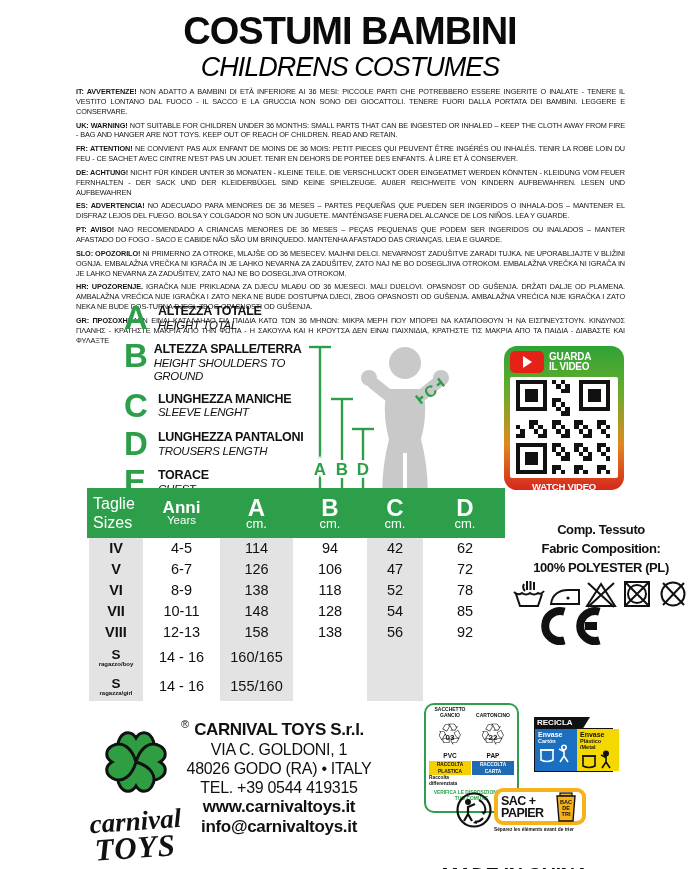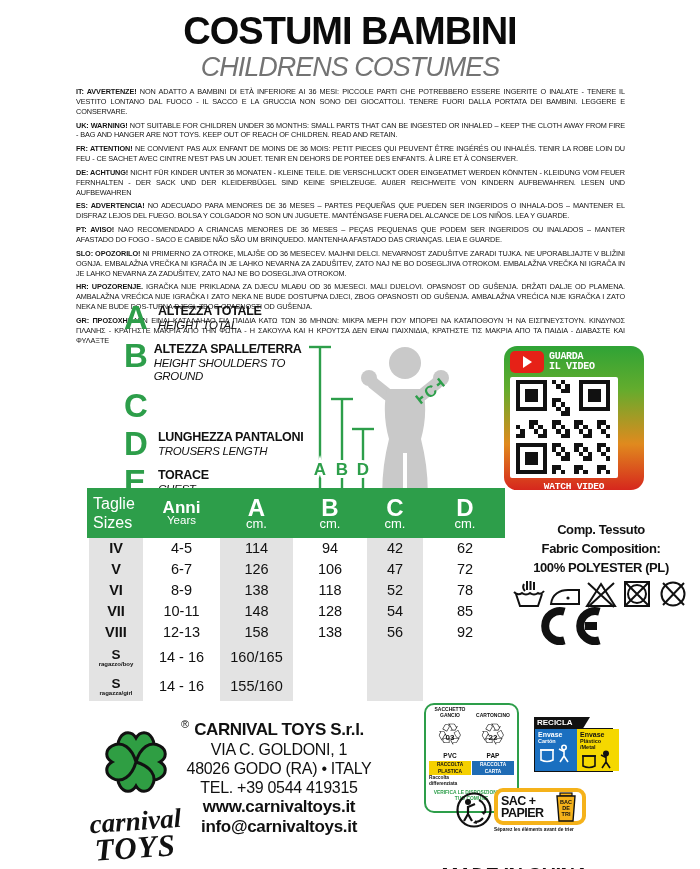--- a/index.html
+++ b/index.html
@@ -4,43 +4,43 @@
 <style>
   * { margin:0; padding:0; box-sizing:border-box; }
   html,body { background:#fff; }
   body { font-family:"Liberation Sans", sans-serif; color:#111; }
   .page { position:relative; width:700px; height:869px; background:#fff; overflow:hidden; margin:0 auto; }
 
   
   .title { position:absolute; top:10px; left:0; width:700px; text-align:center;
            font-size:38px; font-weight:bold; letter-spacing:-1px; color:#0b0b0b; }
   .subtitle { position:absolute; top:52px; left:0; width:700px; text-align:center;
-              font-size:27px; font-style:italic; font-weight:500; letter-spacing:-1px; color:#737373; }
+              font-size:27px; font-style:italic; font-weight:500; letter-spacing:-1px; color:#000000; }
 
   
   .warnings { position:absolute; top:83px; left:72px; width:557px;
               font-size:7.3px; line-height:9.85px; text-align:justify; letter-spacing:-0.1px; color:#141414; }
   .warnings p { margin:4px; }
   .warnings b { font-weight:bold; }
 
   
   .legend { position:absolute; top:303px; left:124px; width:190px; }
   .leg-item { display:flex; align-items:flex-start; margin-bottom:8.2px; }
   .leg-letter { width:34px; font-size:33px; line-height:30px; font-weight:bold; color:#2D9E4A; }
   .leg-txt { padding-top:2px; }
   .leg-it { font-size:12.5px; font-weight:bold; line-height:13.5px; letter-spacing:-0.3px; }
   .leg-en { font-size:11.5px; font-style:italic; line-height:13px; letter-spacing:-0.3px; }
 
   
   .diagram { position:absolute; left:293px; top:333px; }
 
   
-  .qr-badge { position:absolute; left:504px; top:346px; width:140px; height:144px; border-radius:13px;
+  .qr-badge { position:absolute; left:504px; top:346px; width:120px; height:144px; border-radius:13px;
               background:linear-gradient(180deg,#2FA336 0%,#63AC2D 30%,#E08A1E 68%,#D6271D 100%);
-              padding:5px 6px 4px 6px;font-family:Liberation Mono, monospace; }
+              padding:5px 6px 4px 6px; }
   .qr-top { display:flex; align-items:center; gap:5px; }
   .yt-btn { width:34px; height:22px; background:#E62117; border-radius:5px; display:flex; align-items:center; justify-content:center; flex:0 0 auto; }
   .yt-tri { width:0; height:0; border-left:9px solid #fff; border-top:6px solid transparent; border-bottom:6px solid transparent; }
   .qr-title { color:#fff; font-weight:bold; font-size:10px; line-height:10px; letter-spacing:-0.3px; }
   .qr-box { width:108px; height:101px; background:#fff; margin-top:4px; border-radius:2px; padding:3px; }
   .qr-bottom { text-align:center; color:#fff; font-weight:bold; font-size:9.5px; letter-spacing:-0.2px; margin-top:3px; }
 
   
   .size-table { position:absolute; left:87px; top:488px; width:418px; font-family:"Liberation Sans",sans-serif; }
   .st-row { display:grid; grid-template-columns:58px 73px 77px 70px 60px 80px; }
@@ -141,20 +141,24 @@
     </div>
     <div class="leg-item">
       <div class="leg-letter">B</div>
       <div class="leg-txt">
           <div class="leg-it">ALTEZZA SPALLE/TERRA</div>
           <div class="leg-en">HEIGHT SHOULDERS TO GROUND</div>
         </div>
     </div>
     <div class="leg-item">
       <div class="leg-letter">C</div>
+      <div class="leg-txt">
+          <div class="leg-it">LUNGHEZZA MANICHE</div>
+          <div class="leg-en">SLEEVE LENGHT</div>
+        </div>
     </div>
     <div class="leg-item">
       <div class="leg-letter">D</div>
       <div class="leg-txt">
           <div class="leg-it">LUNGHEZZA PANTALONI</div>
           <div class="leg-en">TROUSERS LENGTH</div>
         </div>
     </div>
     <div class="leg-item">
       <div class="leg-letter">E</div>

